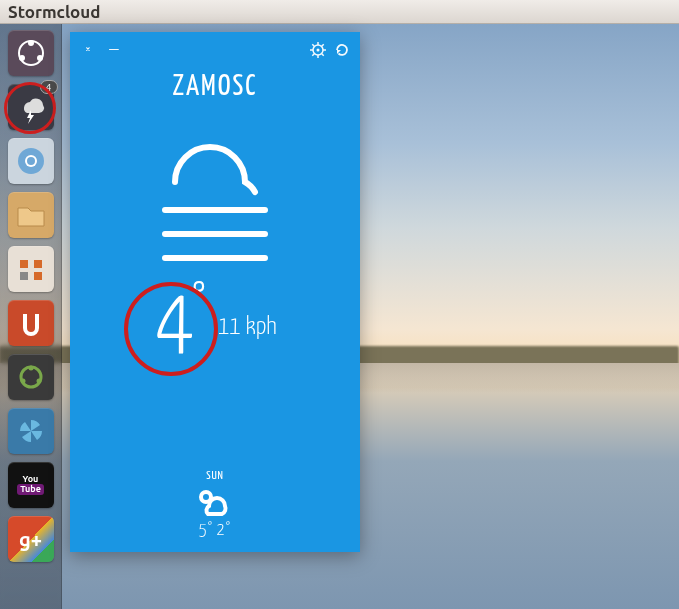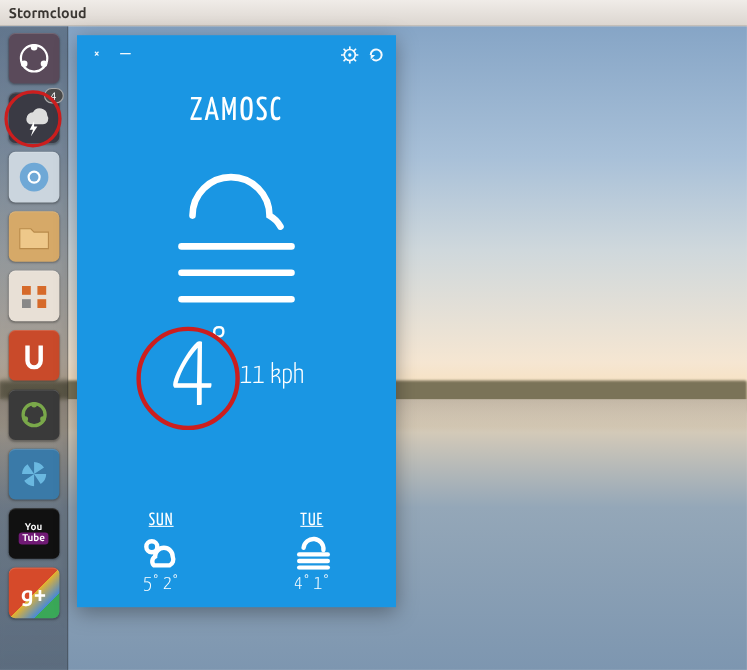--- a/index.html
+++ b/index.html
@@ -1,21 +1,21 @@
 <!DOCTYPE html>
 <html><head>
 <meta charset="utf-8">
 <style>
   * { box-sizing: border-box; margin: 0; padding: 0; }
   html, body { width: 679px; height: 609px; overflow: hidden; font-family: "Ubuntu", "Helvetica Neue", Arial, sans-serif; }
   body { background: #e8e5e2; }
 
   
   .titlebar { height: 24px; background: linear-gradient(#f0ece8,#dcd6d0); border-bottom: 1px solid #b5afa8; display:flex; align-items:center; padding:0 8px; }
-  .titlebar-text { font-size: 13px; font-weight: bold; color:#3a3632; }
+  .titlebar-text { font-size: 17px; font-weight: bold; color:#3a3632; }
 
   
   .desktop { position: relative; width: 679px; height: 585px; }
 
   
   .wallpaper { position:absolute; inset:0; }
   .sky { position:absolute; top:0; left:0; right:0; height:58%; background: linear-gradient(to bottom, #86a5c6 0%, #a8c0d8 35%, #cfd8dc 60%, #f5e6d2 90%, #f8dfba 100%); }
   .land { position:absolute; top:55%; left:0; right:0; height:5%; background:#7a7358; border-radius:2px; filter:blur(1px); }
   .water { position:absolute; top:58%; left:0; right:0; bottom:0; background: linear-gradient(to bottom, #f5e8d8 0%, #d8ccb8 10%, #94a7b8 40%, #7d96b0 100%); }
   .water::after { content:""; position:absolute; top:0; left:0; right:0; height:30px; background:linear-gradient(to bottom, rgba(120,110,90,.4), transparent); }
@@ -27,32 +27,32 @@
   .badge-circle { position:absolute; top:-4px; right:-4px; background:#4a4a4a; color:#fff; font-size:10px; border-radius:10px; width:18px; height:14px; display:flex; align-items:center; justify-content:center; border:1px solid #aaa;}
   .ring { position:absolute; border:3px solid #cc1e1e; border-radius:50%; pointer-events:none; }
 
   
   .weather { position:absolute; top:8px; left:70px; width:290px; height:520px; background:#1a96e3; color:#fff; box-shadow:0 4px 18px rgba(0,0,0,.35); font-family: "Ubuntu Condensed","Yanone Kaffeesatz","Arial Narrow",sans-serif; font-stretch:condensed;}
   .weather-top { display:flex; justify-content:space-between; align-items:center; padding:6px 10px 0 10px; height:30px;}
   .win-controls { display:flex; gap:10px; }
   .win-controls span, .app-controls span { color:#fff; opacity:.95; font-size:14px; display:inline-flex; width:16px; height:16px; align-items:center; justify-content:center;}
   .app-controls { display:flex; gap:8px; }
 
-  .city { text-align:center; font-size:30px; letter-spacing:2px; font-weight:400; margin-top:24px;}
+  .city { text-align:center; font-size:30px; letter-spacing:2px; font-weight:400; margin-top:10px;}
   .weather-main { text-align:center; margin-top:30px;}
   .weather-main .big-icon { margin:0 auto; width:160px; height:140px; }
   .metrics { display:flex; justify-content:center; align-items:center; gap:10px; margin-top:4px; position:relative;}
   .temp { font-size:96px; font-weight:300; line-height:1; letter-spacing:-2px; }
   .temp .deg { font-size:60px; vertical-align:top; margin-left:-6px;}
   .extra { font-size:26px; font-weight:300; line-height:1.2; text-align:left;}
   .temp-ring { position:absolute; width:94px; height:94px; border:4px solid #cc1e1e; border-radius:50%; left:54px; top:2px;}
 
   .forecast { position:absolute; bottom:12px; left:0; right:0; display:flex; justify-content:space-around; padding:0 8px;}
   .day { display:flex; flex-direction:column; align-items:center; gap:4px; width:64px;}
-  .day-name { font-size:16px; letter-spacing:1px;text-decoration:underline;}
+  .day-name { font-size:12px; letter-spacing:1px;}
   .day-icon { width:40px; height:32px; }
   .day-temp { font-size:18px; font-weight:300;}
 
   
   .wstroke { stroke:#fff; stroke-width:6; stroke-linecap:round; fill:none; }
   .wstroke-thin { stroke:#fff; stroke-width:4; stroke-linecap:round; fill:none; }
 </style>
 </head>
 <body>
 
@@ -199,26 +199,16 @@
       <div class="day">
         <div class="day-name">SUN</div>
         <svg class="day-icon" viewBox="0 0 40 32">
             <circle cx="11" cy="11" r="5" class="wstroke-thin"></circle>
             <path class="wstroke-thin" d="M14 20 a8 8 0 0 1 16 0 a6 6 0 0 1 -3 8 h-14 a5 5 0 0 1 1-8z"></path>
           </svg>
         <div class="day-temp"><span>5°</span> <span>2°</span></div>
       </div>
 
 
-      <div class="day">
-        <div class="day-name">TUE</div>
-        <svg class="day-icon" viewBox="0 0 40 32">
-            <path class="wstroke-thin" d="M12 12 a9 9 0 0 1 18 2"></path>
-            <line class="wstroke-thin" x1="8" y1="18" x2="34" y2="18"></line>
-            <line class="wstroke-thin" x1="8" y1="24" x2="34" y2="24"></line>
-            <line class="wstroke-thin" x1="8" y1="30" x2="34" y2="30"></line>
-          </svg>
-        <div class="day-temp"><span>4°</span> <span>1°</span></div>
-      </div>
 
     </div>
   </div>
 </div>
 
 </body></html>

